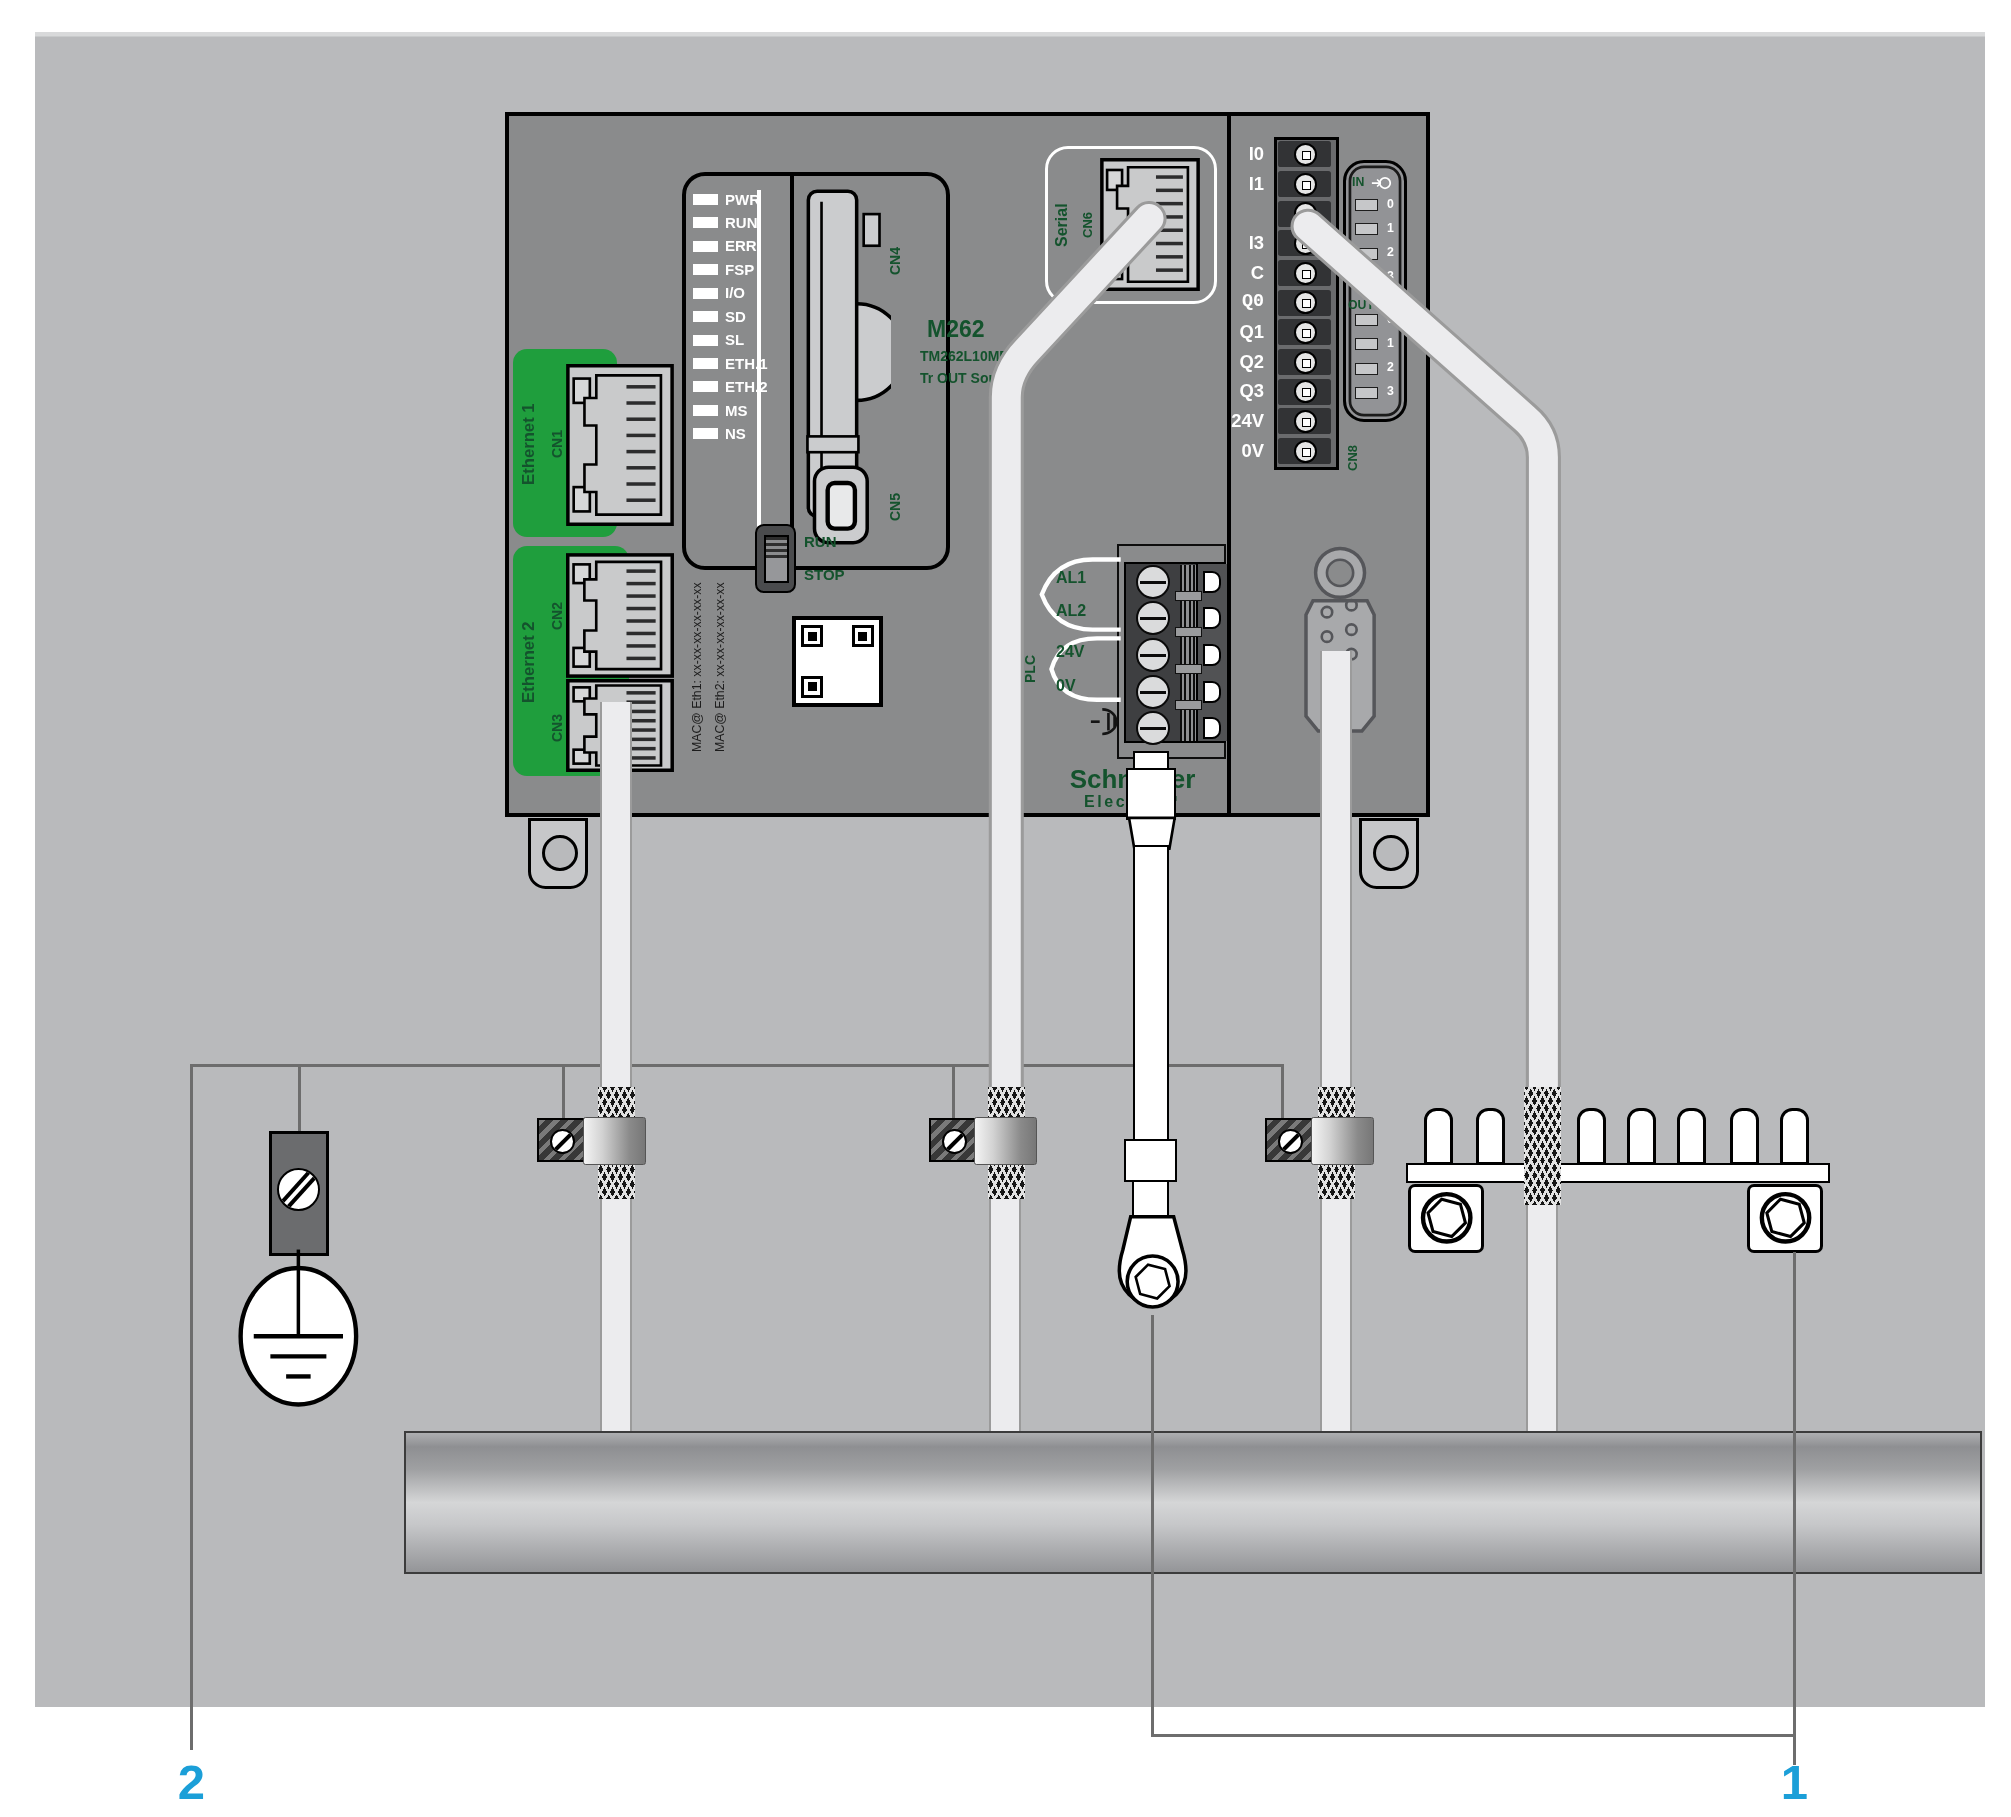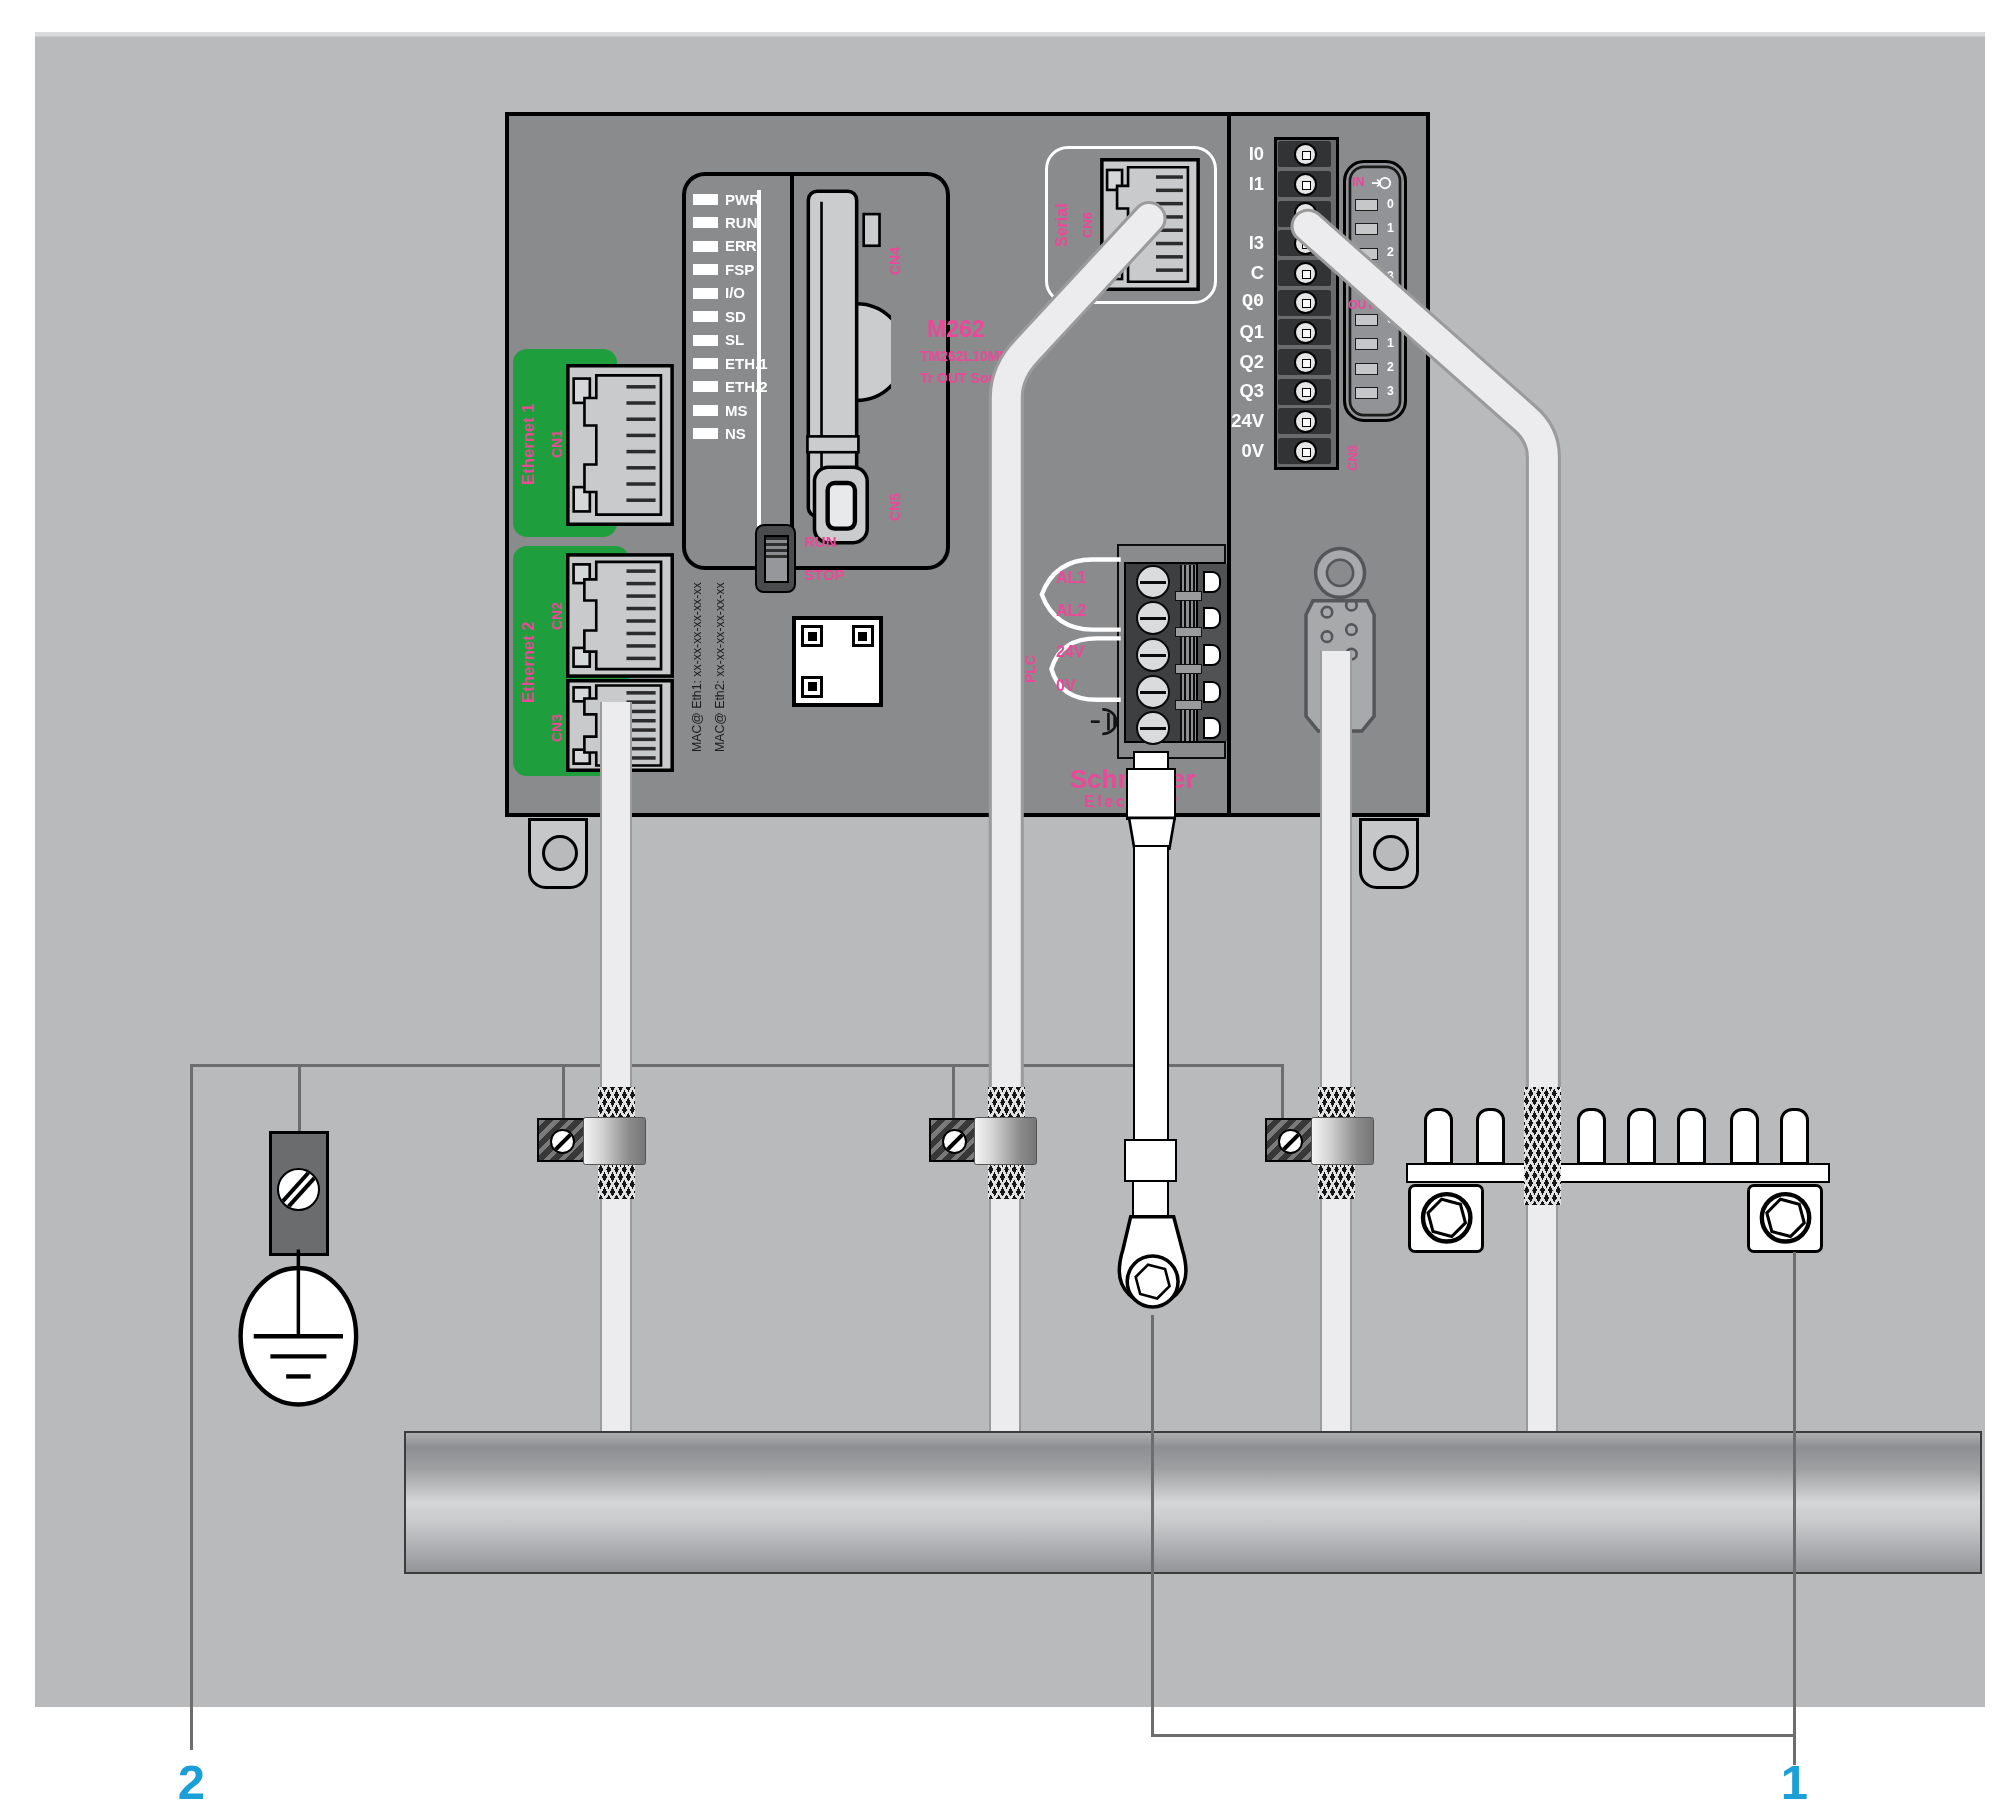--- a/index.html
+++ b/index.html
@@ -13,21 +13,21 @@
   .wireHi{background:#6d6d6d;z-index:9;}
   
   .device{left:505px;top:112px;width:917px;height:697px;background:#8a8b8c;
           border:4.4px solid #000;z-index:3;}
   .z4{z-index:4;} .z5{z-index:5;} .z6{z-index:6;}
   .ear{width:54px;height:65px;background:#c6c7c9;border:3.5px solid #000;
        border-radius:0 0 17.6px 17.6px;z-index:2;}
   .ear .hole{position:absolute;left:11.4px;top:14px;width:30px;height:30px;border-radius:50%;
        background:#b9babc;border:3.5px solid #000;}
   .plate{background:#1f9e3d;border-radius:14px;z-index:4;}
-  .wt{color:#ec4899;font-weight:bold;}
+  .wt{color:#14532d;font-weight:bold;}
   .vtext{display:flex;align-items:center;justify-content:center;
          writing-mode:vertical-rl;transform:rotate(180deg);text-orientation:mixed;}
   .ledpanel{left:682px;top:172px;width:260px;height:390px;border:4.4px solid #000;
             border-radius:23px;z-index:4;}
   .leddiv{left:790px;top:176px;width:4.4px;height:388px;background:#000;z-index:4;}
   .ledline{left:757px;top:190px;width:3.5px;height:362px;background:#fff;z-index:4;}
   .ledsq{background:#fff;z-index:4;}
   .ledlabel{color:#fff;font-weight:bold;font-size:15px;line-height:19.3px;z-index:4;}
   .iopanel{left:1343px;top:160px;width:58px;height:256px;background:#929396;
            border:3.5px solid #000;border-radius:21px;z-index:4;

